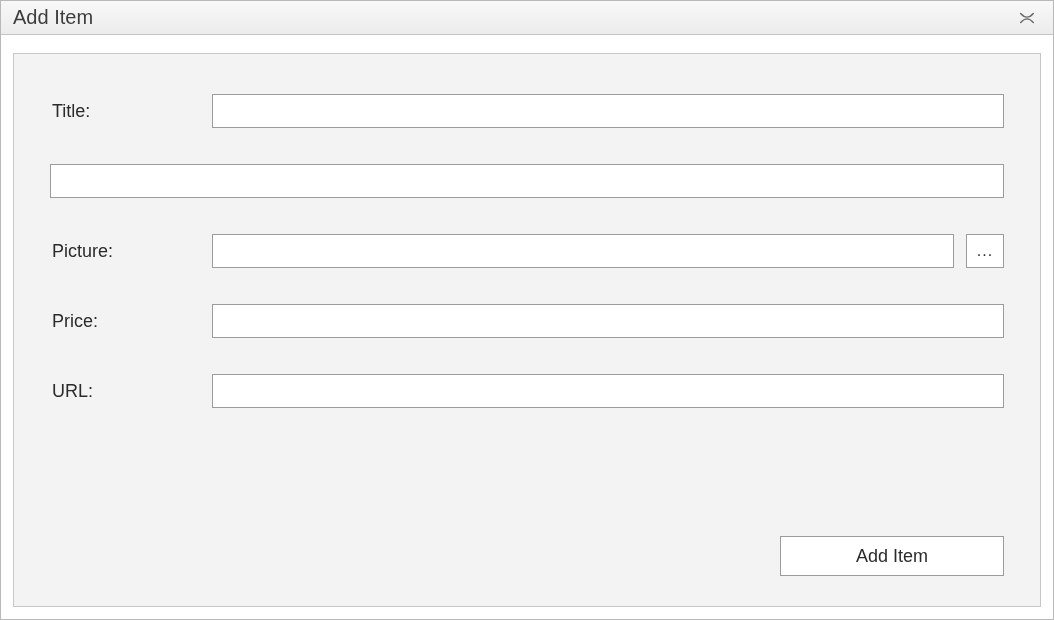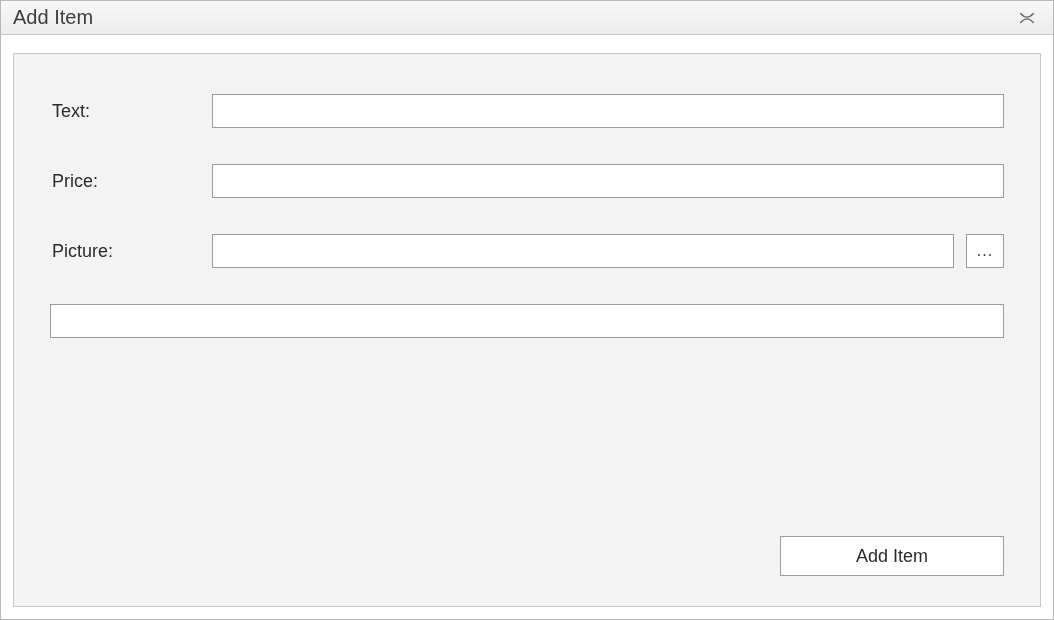--- a/index.html
+++ b/index.html
@@ -151,38 +151,42 @@
     <div class="close-button">
       <svg viewBox="0 0 20 14">
         <path d="M3 2 Q10 10 17 2 M3 12 Q10 4 17 12" stroke="#6a6a6a" stroke-width="1.6" fill="none" stroke-linecap="round"></path>
       </svg>
     </div>
   </div>
 
   <div class="body-outer">
     <div class="panel">
 
-
       <div class="form-row">
-        <div class="form-label">Text:</div>
+        <div class="form-label">Title:</div>
         <input class="form-input" type="text" value="" style="">
       </div>
 
       <div class="form-row">
-        <div class="form-label">Price:</div>
         <input class="form-input" type="text" value="" style="">
       </div>
 
       <div class="form-row picture-row">
         <div class="form-label">Picture:</div>
         <input class="form-input" type="text" value="" style="">
         <div class="browse-button">...</div>
       </div>
 
       <div class="form-row">
+        <div class="form-label">Price:</div>
+        <input class="form-input" type="text" value="" style="">
+      </div>
+
+      <div class="form-row">
+        <div class="form-label">URL:</div>
         <input class="form-input" type="text" value="" style="">
       </div>
 
       <div class="spacer"></div>
 
       <div class="button-row">
         <div class="action-button">Add Item</div>
       </div>
 
     </div>

